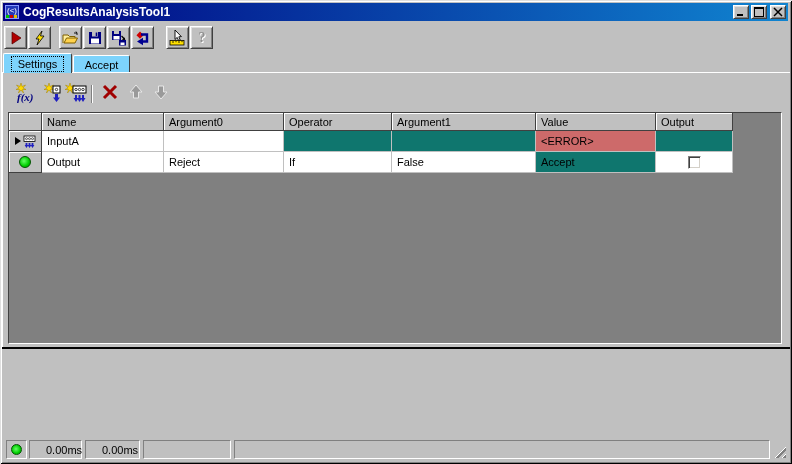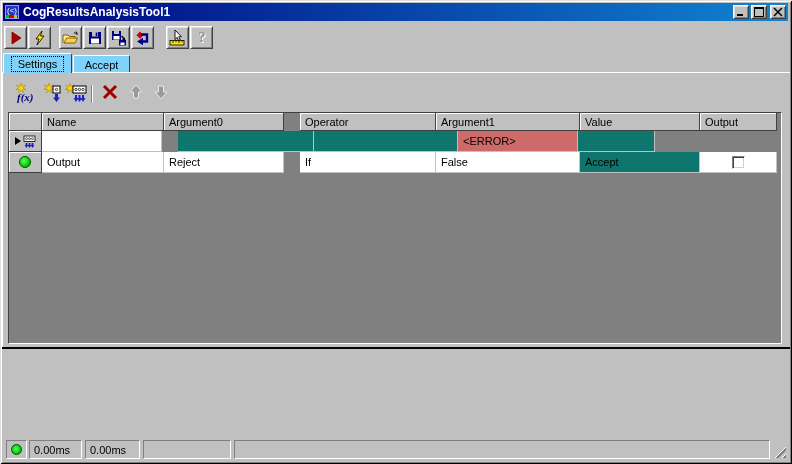--- a/index.html
+++ b/index.html
@@ -71,38 +71,38 @@
   .rowhead { height:21px; justify-content:center; padding-left:0; gap:2px; }
   .cell {
     flex:0 0 auto; height:21px; background:#fff;
     border-right:1px solid #c0c0c0; border-bottom:1px solid #c0c0c0;
     display:flex; align-items:center; padding-left:5px; overflow:hidden; white-space:nowrap;
   }
   .cell.disabled { background:#0f766e; }
   .cell.error { background:#cd6a6a; color:#000; }
   .cell.center { justify-content:center; padding-left:0; }
   .w-corner{ width:33px; } .w-name{ width:122px; } .w-a0{ width:120px; }
-  .w-op{ width:136px;margin-left:16px; } .w-a1{ width:144px; } .w-val{ width:120px; } .w-out{ width:77px; }
+  .w-op{ width:108px; } .w-a1{ width:144px; } .w-val{ width:120px; } .w-out{ width:77px; }
   .cur-arrow { width:0; height:0; border-left:6px solid #000;
     border-top:4px solid transparent; border-bottom:4px solid transparent; }
   .green-dot { width:12px; height:12px; border-radius:50%;
     background:radial-gradient(circle at 4px 4px,#66ff66,#00cc00 60%,#009900);
     border:1px solid #005500; }
   .checkbox { width:13px; height:13px; background:#fff;
     border:1px solid; border-color:#808080 #fff #fff #808080;
     box-shadow: inset 1px 1px 0 #404040, inset -1px -1px 0 #d4d0c8; }
   
   .divider { position:absolute; left:2px; top:347px; width:788px; height:2px; background:#000; }
   .lower-panel { position:absolute; left:2px; top:349px; width:788px; height:86px; background:#c0c0c0; }
   
   .statusbar { position:absolute; left:2px; top:436px; width:788px; height:26px; background:#c0c0c0; }
   .spanel {
     position:absolute; top:4px; height:19px; background:#c0c0c0;
     border:1px solid; border-color:#808080 #fff #fff #808080;
-    display:flex; align-items:center; padding-left:4px;
+    display:flex; align-items:center; padding-left:16px;
   }
   .grip { position:absolute; right:4px; top:9px; width:13px; height:13px;
     background:repeating-linear-gradient(135deg, #fff 0 1px, #808080 1px 3px, #c0c0c0 3px 5px);
     clip-path:polygon(100% 0, 100% 100%, 0 100%);
   }
   .fx-label { font-family:"Liberation Serif", serif; font-style:italic; font-weight:bold;
     color:#000080; font-size:11px; position:absolute; bottom:0; left:1px; }
   .spark { position:absolute; top:0; left:0; }
 </style>
 </head>
@@ -267,20 +267,21 @@
           <svg width="13" height="13">
             <rect x="1" y="1" width="11" height="5.5" fill="#fff" stroke="#000" stroke-width="0.8"></rect>
             <circle cx="3.5" cy="3.7" r="1" fill="none" stroke="#000" stroke-width="0.6"></circle>
               <circle cx="6.5" cy="3.7" r="1" fill="none" stroke="#000" stroke-width="0.6"></circle>
               <circle cx="9.5" cy="3.7" r="1" fill="none" stroke="#000" stroke-width="0.6"></circle>
             <polygon points="2.6,8 4.4,8 4.4,10 5.4,10 3.5,13 1.6,10 2.6,10" fill="#2020c0"></polygon>
             <polygon points="5.6,8 7.4,8 7.4,10 8.4,10 6.5,13 4.6,10 5.6,10" fill="#2020c0"></polygon>
             <polygon points="8.6,8 10.4,8 10.4,10 11.4,10 9.5,13 7.6,10 8.6,10" fill="#2020c0"></polygon>
           </svg>
         </div>
+        <div class="cell w-name">InputA</div>
         <div class="cell w-a0"></div>
         <div class="cell w-op disabled"></div>
         <div class="cell w-a1 disabled"></div>
         <div class="cell w-val error">&lt;ERROR&gt;</div>
         <div class="cell w-out disabled"></div>
       </div>
 
       <div class="gridrow">
         <div class="rowhead w-corner">
           <span class="green-dot"></span>

